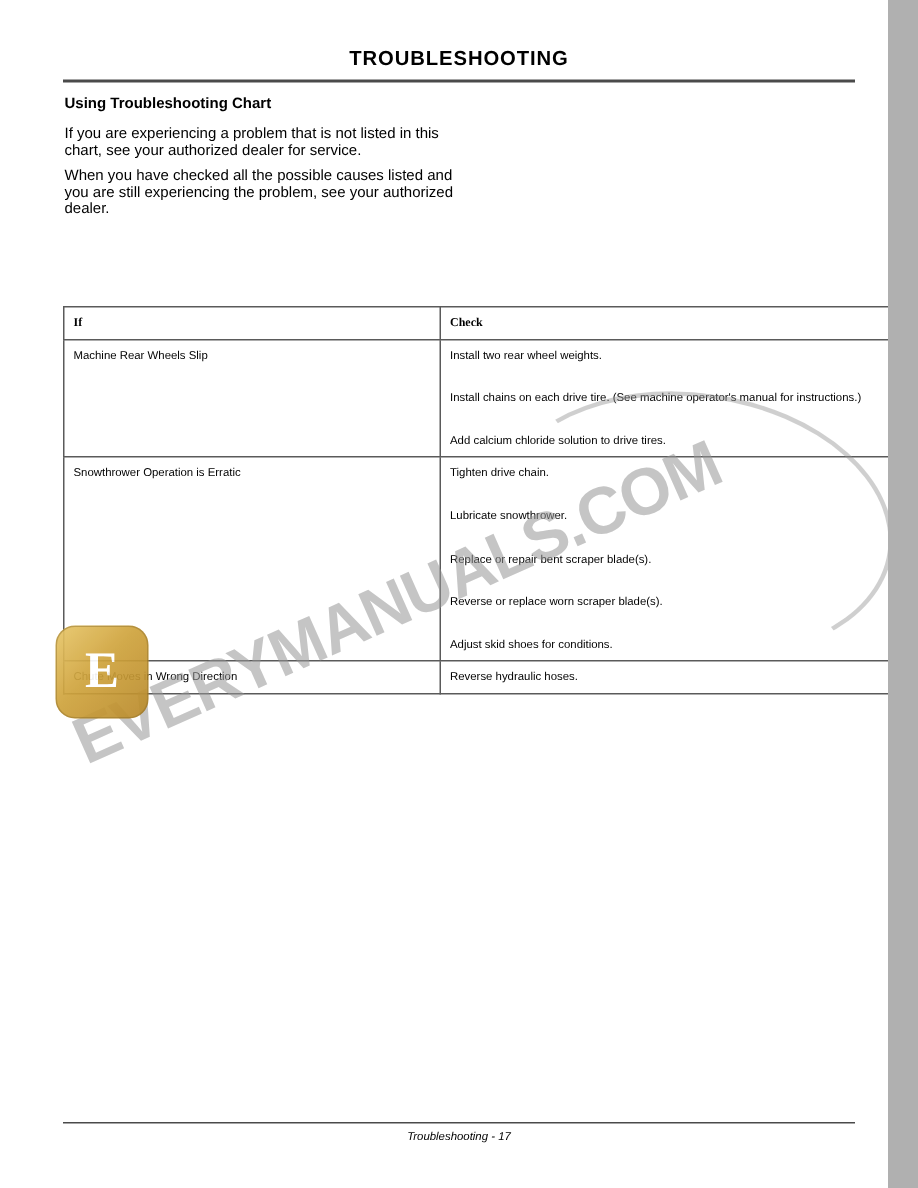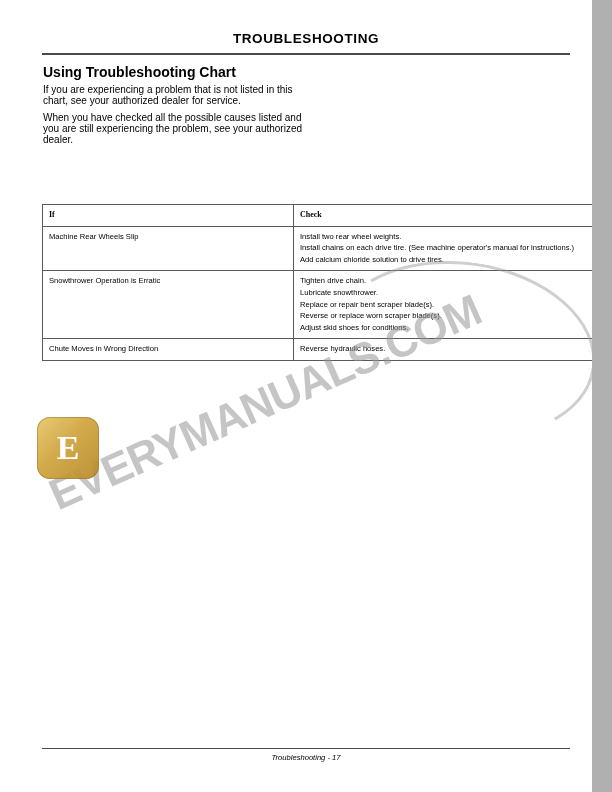--- a/index.html
+++ b/index.html
@@ -40,21 +40,21 @@
     left: 0;
     top: 53px;
     width: 528px;
     height: 2px;
     background: #4a4a4a;
   }
   .section-head {
     position: absolute;
     left: 1px;
     top: 64px;
-    font-size: 14px;
+    font-size: 10px;
     font-weight: bold;
     color: #000;
   }
   .para {
     position: absolute;
     left: 1px;
     width: 262px;
     font-size: 10px;
     line-height: 11.2px;
     color: #000;
@@ -86,21 +86,21 @@
     padding-top: 5px;
     padding-bottom: 5px;
     font-family: Liberation Serif, serif;
   }
   .col-if { width: 238px; }
   .col-check { width: 290px; }
   .check-line {
     display: block;
   }
   .check-line + .check-line {
-    margin-top: 1px;
+    margin-top: 18px;
   }
   .rule-bottom {
     position: absolute;
     left: 0;
     top: 748px;
     width: 528px;
     height: 1px;
     background: #4a4a4a;
   }
   .footer {

